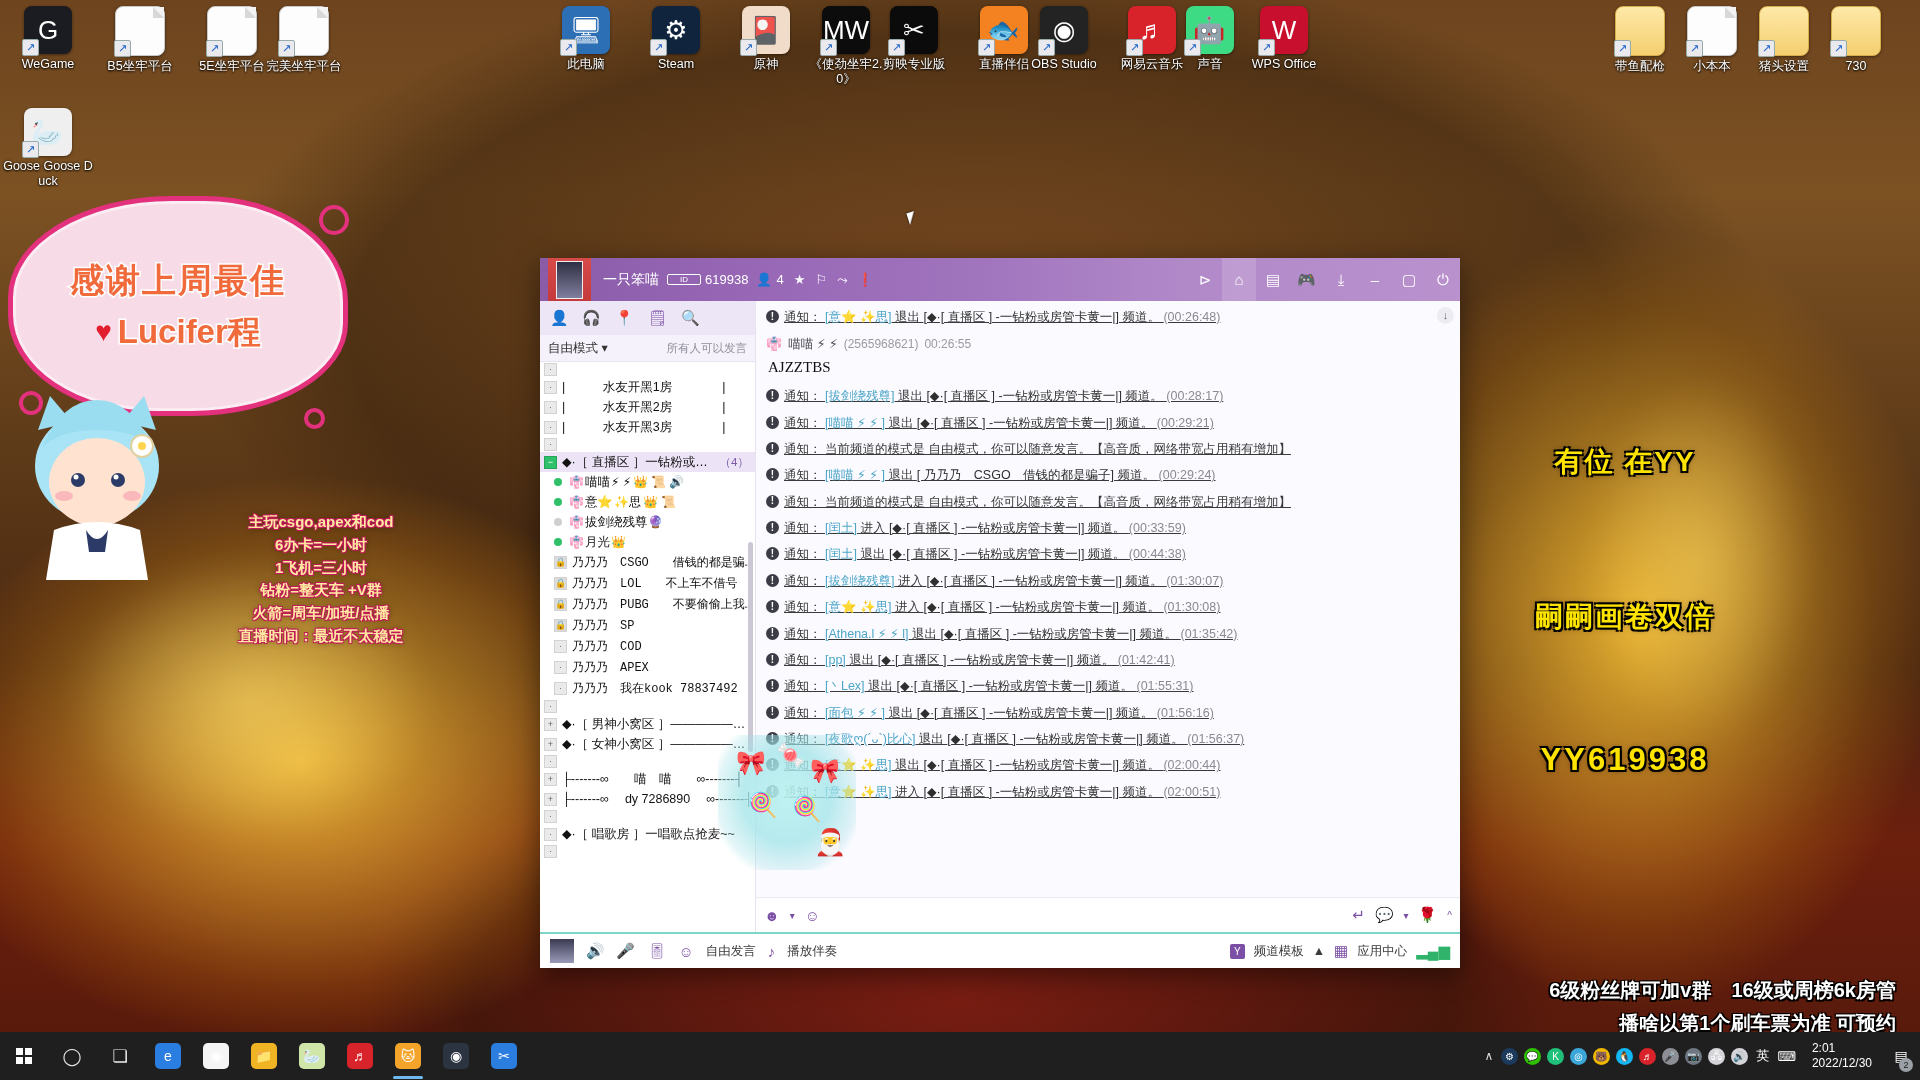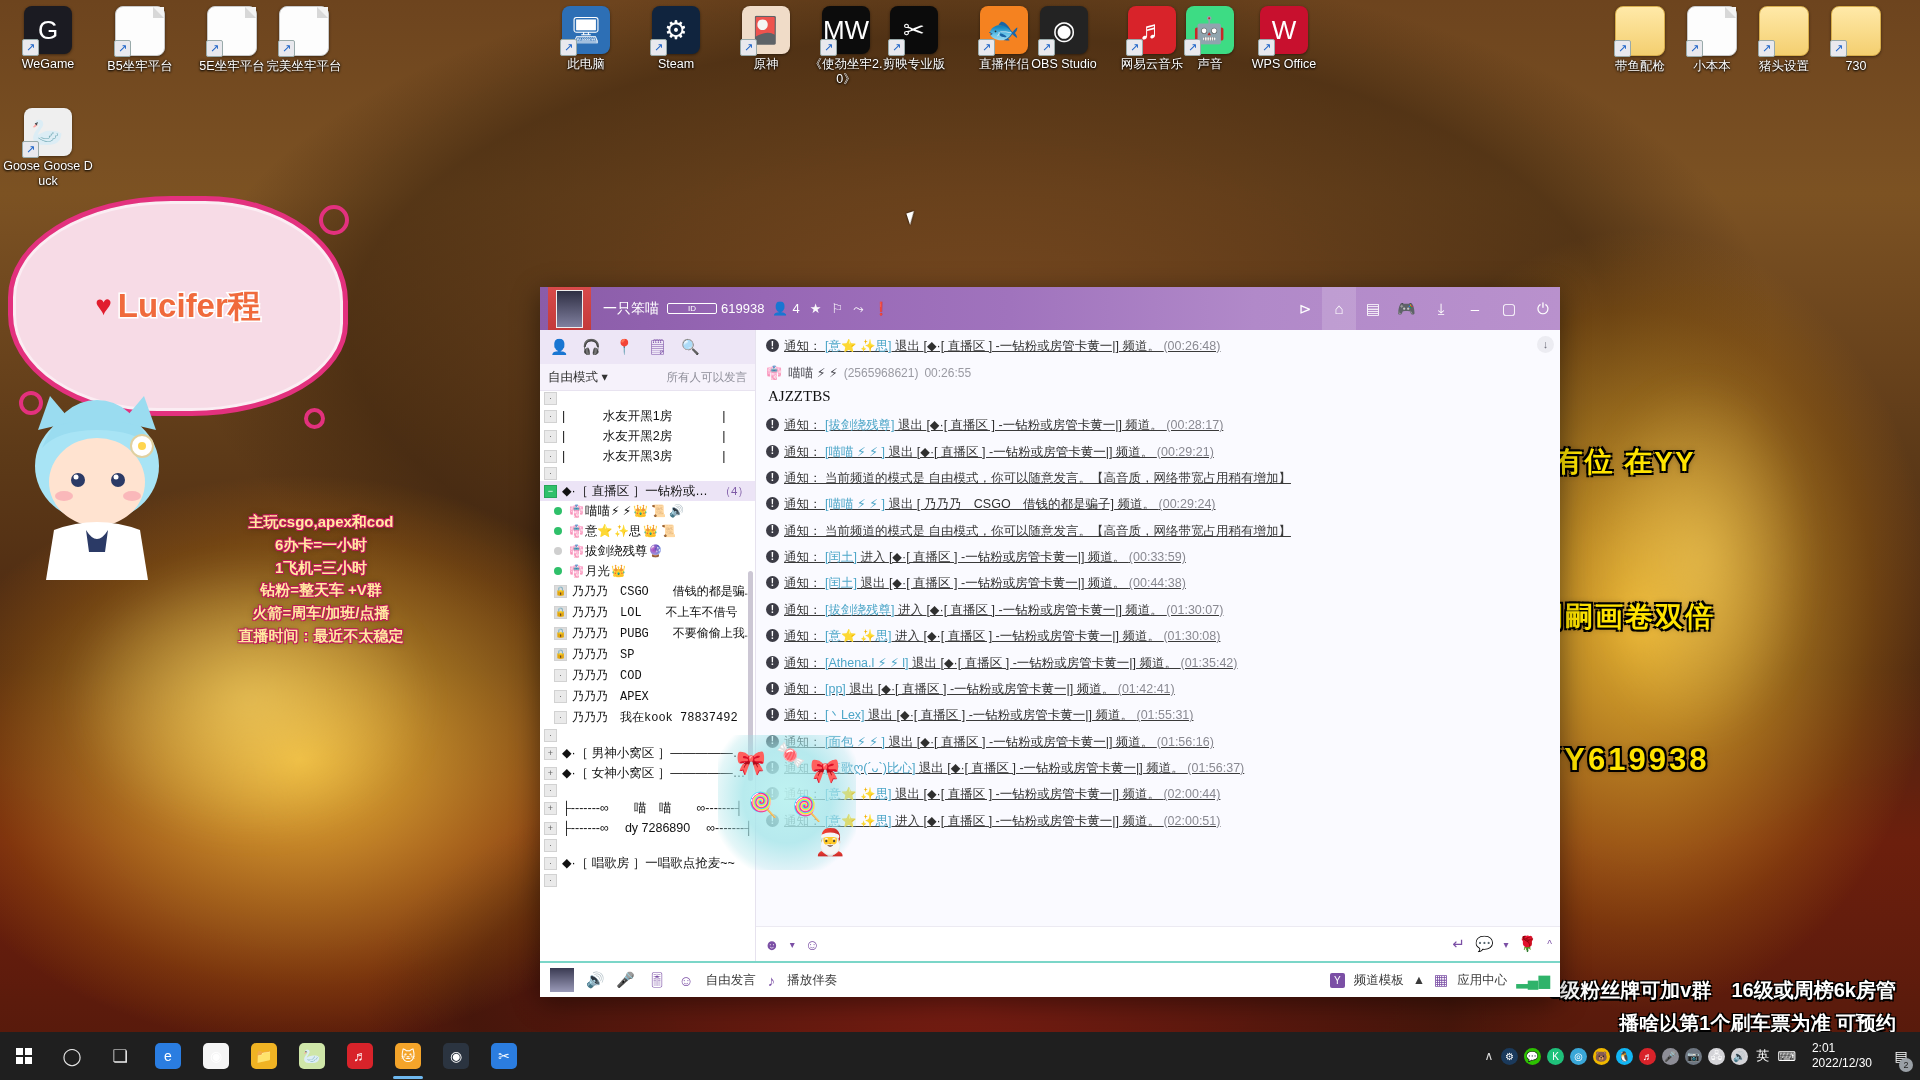--- a/index.html
+++ b/index.html
@@ -76,23 +76,23 @@
   #rt-line2{left:1425px;top:598px;width:400px;font-size:28px;}
   #rt-line3{left:1425px;top:742px;width:400px;font-size:31px;letter-spacing:3px;}
   .bottom-text{
     position:absolute;right:24px;text-align:right;color:#fff;font-weight:bold;font-size:20px;
     text-shadow:1.5px 1.5px 0 #000,-1.5px -1.5px 0 #000,1.5px -1.5px 0 #000,-1.5px 1.5px 0 #000;
   }
   #bt1{top:977px;}
   #bt2{top:1010px;}
   
   #yy-window{
-    position:absolute;left:540px;top:258px;width:1020px;height:710px;
+    position:absolute;left:540px;top:258px;width:920px;height:710px;
     background:#fbfbfd;box-shadow:0 6px 26px rgba(0,0,0,.45);
-    display:flex;flex-direction:column;overflow:hidden;margin-top:29px;
+    display:flex;flex-direction:column;overflow:hidden;
   }
   #yy-titlebar{
     height:43px;flex:0 0 43px;display:flex;align-items:center;
     background:linear-gradient(90deg,#8a5ca8 0%,#9767b5 22%,#a073bd 46%,#b189c9 70%,#b991cd 100%);
     color:#fff;position:relative;
   }
   #yy-avatar{
     width:43px;height:43px;margin-left:8px;flex:0 0 43px;position:relative;
     background:linear-gradient(180deg,#d84a4a,#c43a3a);
     display:flex;align-items:center;justify-content:center;
@@ -303,20 +303,21 @@
         <span class="shortcut">↗</span>
       </div>
       <div class="lbl">730</div>
     </div>
   </div>
 
 <div class="cloud-box">
   <div class="cloud-dot" style="width:22px;height:22px;right:-6px;top:4px;"></div>
   <div class="cloud-dot" style="width:16px;height:16px;left:6px;bottom:-4px;"></div>
   <div class="cloud-dot" style="width:13px;height:13px;right:18px;bottom:-18px;"></div>
+  <div class="ct1">感谢上周最佳</div>
   <div class="ct2">
     <span class="heart">♥</span>
     <span>Lucifer程</span>
   </div>
 </div>
 
 <svg class="avatar-chibi" viewBox="0 0 190 210">
   <ellipse cx="95" cy="96" rx="62" ry="56" fill="#a8e4f5"></ellipse>
   <ellipse cx="95" cy="112" rx="48" ry="44" fill="#ffe3d0"></ellipse>
   <path d="M40 78 q20 -48 55 -48 q35 0 55 48 q-16 -18 -55 -18 q-39 0 -55 18z" fill="#9adcf0"></path>
@@ -353,21 +354,21 @@
 <div class="bottom-text" id="bt2">播啥以第1个刷车票为准 可预约</div>
 
 <div id="yy-window">
 
   <div id="yy-titlebar">
     <div id="yy-avatar">
         <div class="inner"></div>
       </div>
     <span class="tb-name">一只笨喵</span>
     <span class="tb-id">
-      <span style="border:1px solid #fff;border-radius:2px;font-size:8px;padding:0 20px;">ID</span>
+      <span style="border:1px solid #fff;border-radius:2px;font-size:8px;padding:0 12px;">ID</span>
       <span>619938</span>
     </span>
     <span class="tb-id">
       <span>👤</span>
       <span>4</span>
     </span>
     <span class="tb-ico">★</span>
     <span class="tb-ico">⚐</span>
     <span class="tb-ico">⤳</span>
     <span class="tb-ico">❗</span>

